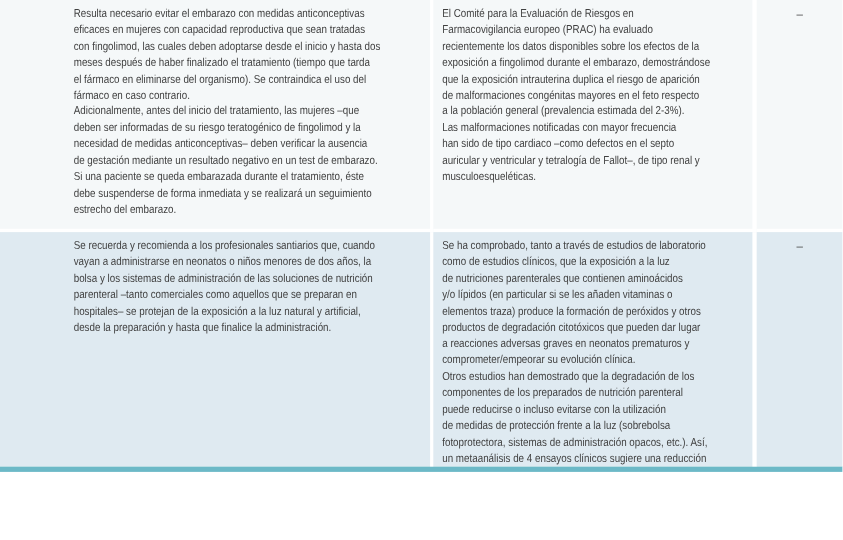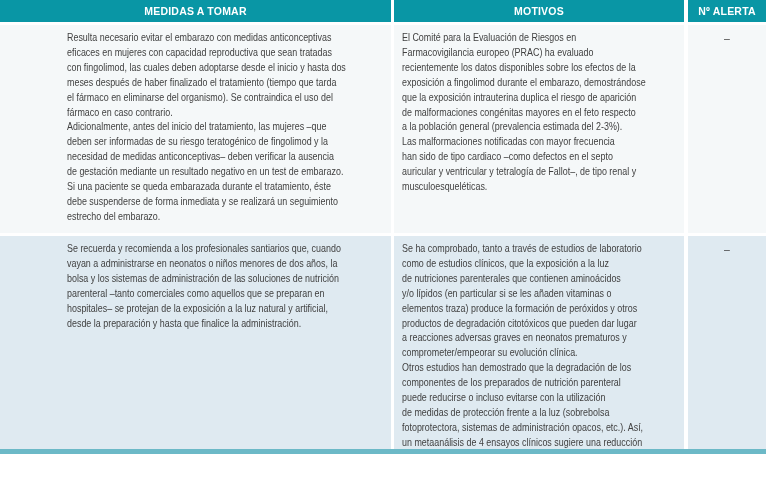--- a/index.html
+++ b/index.html
@@ -51,31 +51,20 @@
   .bottom-border {
     height: 5px;
     background: var(--bottom-border, #6cb9c7);
   }
 </style>
 </head>
 <body>
 
 <div class="table">
 
-  <div class="header-row">
-    <div class="th col-1">
-      <span>MEDIDAS A TOMAR</span>
-    </div>
-    <div class="th col-2">
-      <span>MOTIVOS</span>
-    </div>
-    <div class="th col-3">
-      <span>Nº ALERTA</span>
-    </div>
-  </div>
 
   <div class="body-row row-1">
     <div class="td col-1 cell-medidas">
       <div class="cond">Resulta necesario evitar el embarazo con medidas anticonceptivas
 eficaces en mujeres con capacidad reproductiva que sean tratadas
 con fingolimod, las cuales deben adoptarse desde el inicio y hasta dos
 meses después de haber finalizado el tratamiento (tiempo que tarda
 el fármaco en eliminarse del organismo). Se contraindica el uso del
 fármaco en caso contrario.
 Adicionalmente, antes del inicio del tratamiento, las mujeres –que

